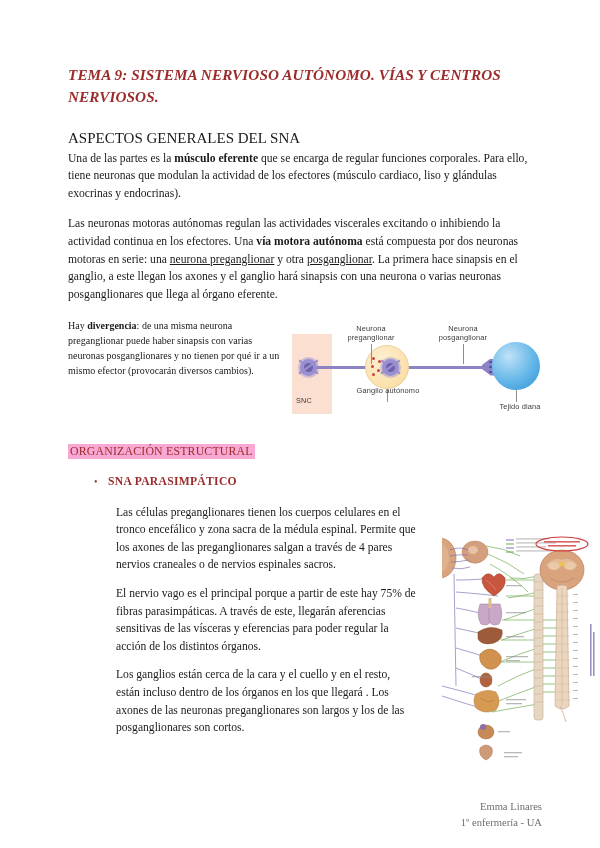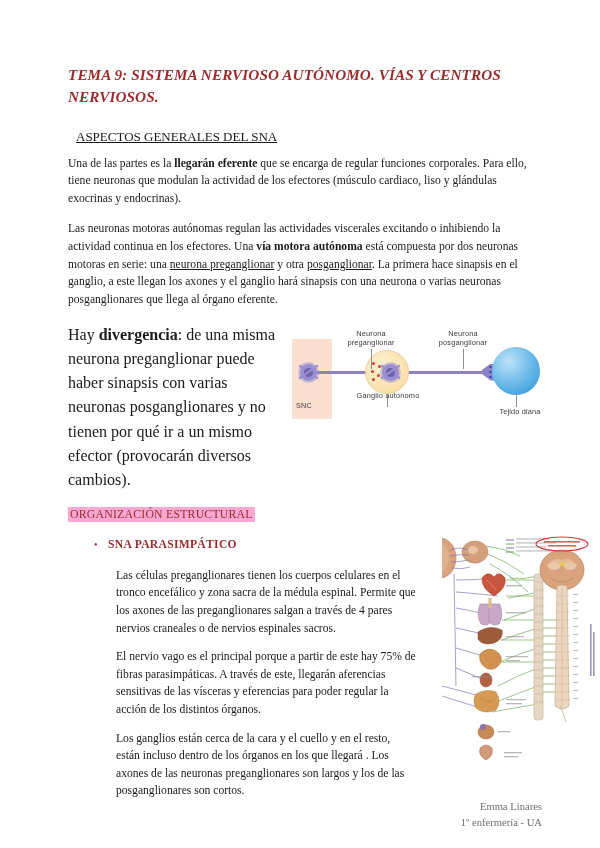--- a/index.html
+++ b/index.html
@@ -39,36 +39,35 @@
   .para {
     font-size: 11.6px;
     line-height: 1.52;
     margin: 0 0 13px 0;
     max-width: 462px;
     text-align: left;
   }
   .para b { font-weight: bold; }
   .para u { text-decoration: underline; }
   .plain-head {
-    font-size: 13px;
+    font-size: 15px;
     line-height: 1.5;
-    margin: 8px;
-    text-decoration: underline;
+    margin: 0;
   }
 
   
   .row-divergencia {
     display: flex;
     align-items: flex-start;
     margin-top: 14px;
   }
   .col-text {
     width: 212px;
     flex: 0 0 212px;
-    font-size: 16px;
+    font-size: 10px;
     line-height: 1.52;
   }
 
   
   .fig-pathway {
     position: relative;
     width: 262px;
     height: 110px;
     flex: 0 0 262px;
     margin-left: 6px;
@@ -246,21 +245,21 @@
 
 <div class="page">
 
   
   <h1 class="doc-title">TEMA 9: SISTEMA NERVIOSO AUTÓNOMO. VÍAS Y CENTROS NERVIOSOS.</h1>
 
   
   <div class="plain-head">ASPECTOS GENERALES DEL SNA</div>
 
   
-  <p class="para"><span>Una de las partes es la </span><b>llegarán eferente</b><span> que se encarga de regular funciones corporales. Para ello, tiene neuronas que modulan la actividad de los efectores (músculo cardiaco, liso y glándulas exocrinas y endocrinas).</span></p>
+  <p class="para"><span>Una de las partes es la </span><b>músculo eferente</b><span> que se encarga de regular funciones corporales. Para ello, tiene neuronas que modulan la actividad de los efectores (músculo cardiaco, liso y glándulas exocrinas y endocrinas).</span></p>
 
   
 
   
   <p class="para"><span>Las neuronas motoras autónomas regulan las actividades viscerales excitando o inhibiendo la actividad continua en los efectores. Una </span><b>vía motora autónoma</b><span> está compuesta por dos neuronas motoras en serie: una </span><u>neurona preganglionar</u><span> y otra </span><u>posganglionar</u><span>. La primera hace sinapsis en el ganglio, a este llegan los axones y el ganglio hará sinapsis con una neurona o varias neuronas posganglionares que llega al órgano eferente.</span></p>
 
   
   <div class="row-divergencia">
     <div class="col-text"><span>Hay </span><b>divergencia</b><span>: de una misma neurona preganglionar puede haber sinapsis con varias neuronas posganglionares y no tienen por qué ir a un mismo efector (provocarán diversos cambios).</span></div>
 

